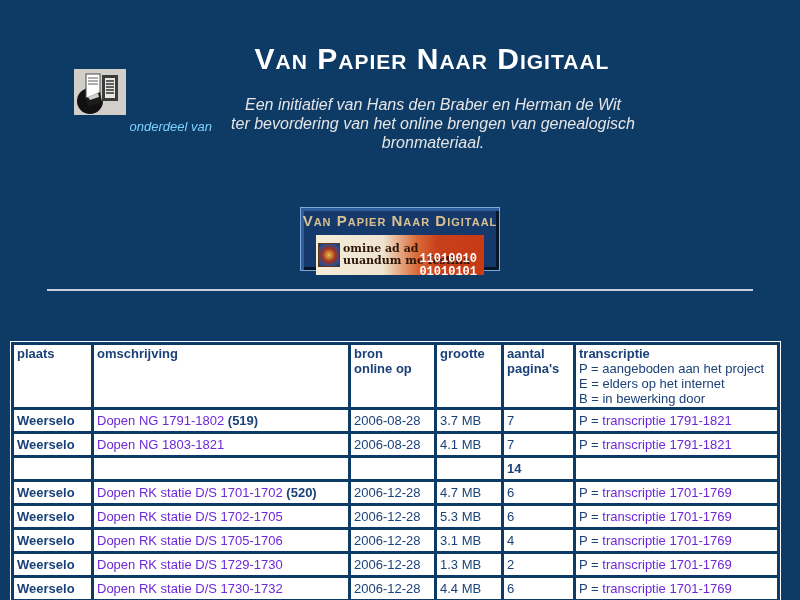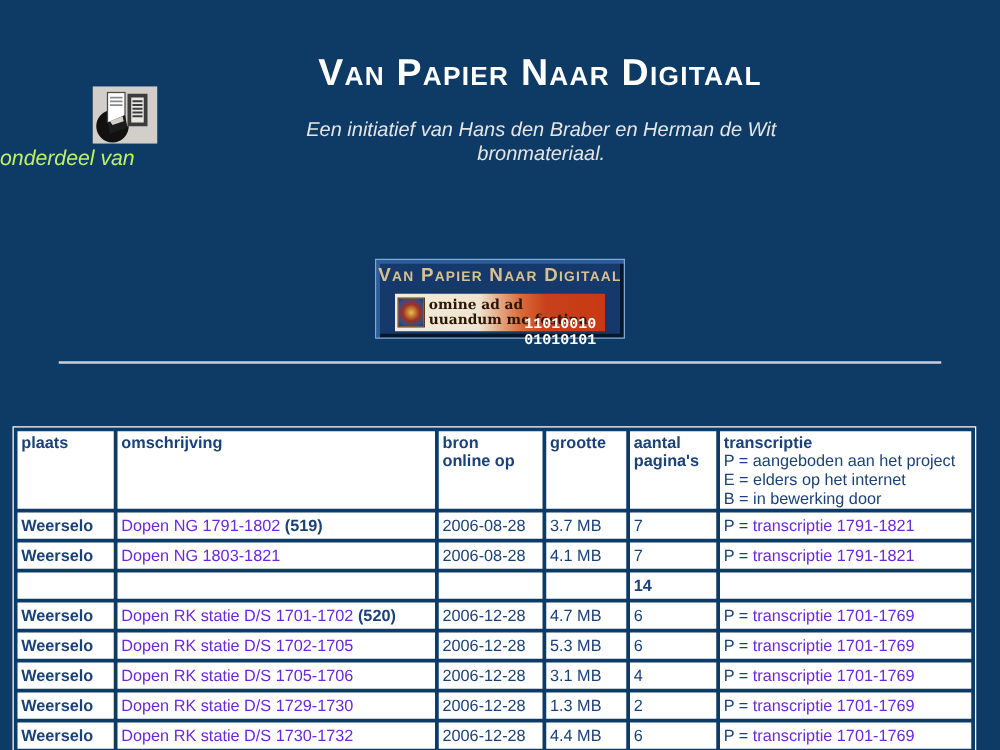--- a/index.html
+++ b/index.html
@@ -4,22 +4,22 @@
 <style>
   html,body{margin:0;padding:0;}
   .page{
     position:relative; width:800px; height:600px; overflow:hidden;
     background:#0e3a66;
     font-family:"Liberation Sans", sans-serif;
   }
   
   .logo{position:absolute; left:74px; top:69px; width:52px; height:46px; display:block;}
   .logo-caption{
-    position:absolute; left:0; top:119px; width:212px; text-align:left;
-    color:#bef264; font-style:italic; font-size:17px; line-height:16px;
+    position:absolute; left:0; top:119px; width:212px; text-align:right;
+    color:#7dd3fc; font-style:italic; font-size:13px; line-height:16px;
   }
   .main-title{
     position:absolute; left:64px; right:0; top:42px; text-align:center;
     color:#ffffff; font-weight:bold; font-variant:small-caps;
     font-size:30px; letter-spacing:1px;
   }
   .subtitle{
     position:absolute; left:66px; right:0; top:95px; text-align:center;
     color:#e5e5e5; font-style:italic; font-size:16px; line-height:19px;
   }
@@ -29,21 +29,21 @@
     box-sizing:border-box; background:#16396b;
     border:1px solid #7fa8d4;
     box-shadow:inset 3px 3px 0 #2e5d9c, inset -3px -3px 0 #071528;
   }
   .banner-title{
     margin-top:5px; text-align:center;
     color:#d9c18f; font-weight:bold; font-variant:small-caps;
     font-size:15px; letter-spacing:1px; line-height:16px;
   }
   .banner-strip{
-    position:absolute; left:15px; right:15px; top:27px; height:30px;
+    position:absolute; left:15px; right:15px; top:27px; height:40px;
     background:linear-gradient(90deg,#f4edda 0%,#efe4cf 40%,#da6a38 60%,#c8401c 72%,#c73a13 100%);
     display:flex; align-items:center;
   }
   .illum{
     width:20px; height:22px; margin-left:2px; flex:0 0 auto;
     border:1px solid #5a3a1a;
     background:radial-gradient(circle at 50% 50%, #e8c24a 0%, #a03020 45%, #2e4e8e 75%, #20386a 100%);
   }
   .manuscript{
     margin-left:3px; color:#2b1608; font-family:"DejaVu Serif", serif;
@@ -105,20 +105,21 @@
   </svg>
 
   <div class="logo-caption">
     <div>onderdeel van</div>
   </div>
 
   <div class="main-title">Van Papier Naar Digitaal</div>
 
   <div class="subtitle">
     <div>Een initiatief van Hans den Braber en Herman de Wit</div>
+    <div>ter bevordering van het online brengen van genealogisch</div>
     <div>bronmateriaal.</div>
   </div>
 
   <div class="banner">
     <div class="banner-title">Van Papier Naar Digitaal</div>
     <div class="banner-strip">
       <div class="illum"></div>
       <div class="manuscript">
         <div>omine ad ad</div>
         <div>uuandum me festina</div>

